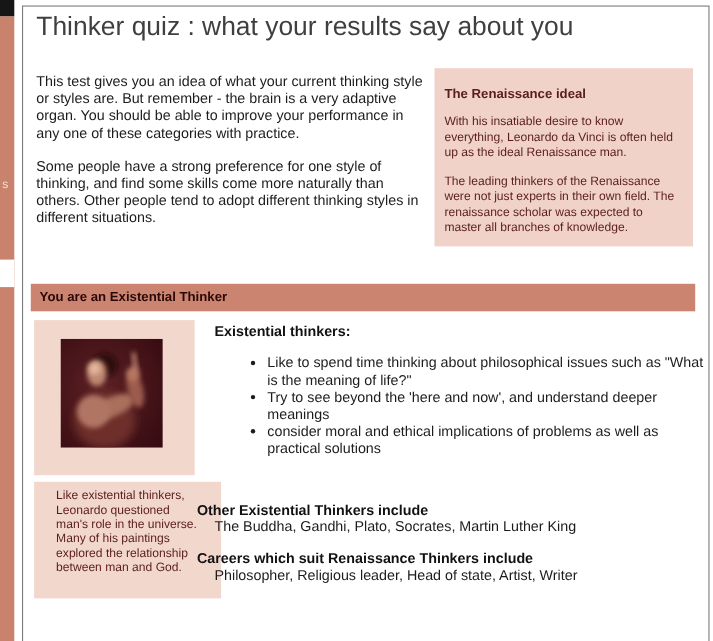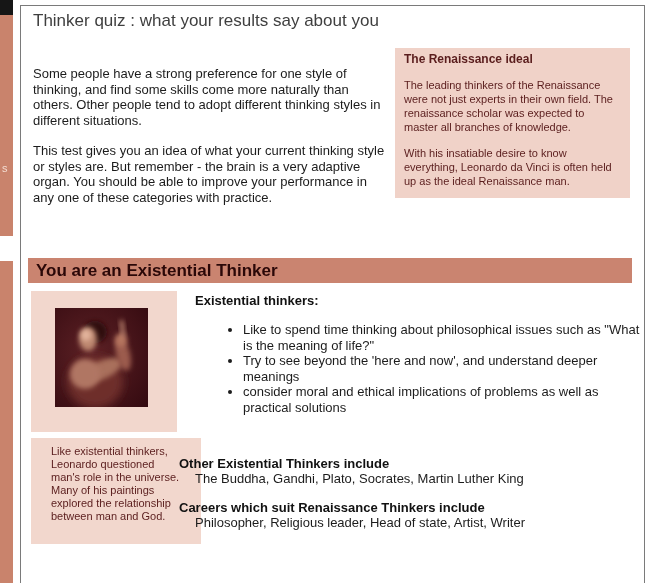--- a/index.html
+++ b/index.html
@@ -32,57 +32,57 @@
   }
   .content-box {
     position: absolute; left: 20px; top: 5px;
     width: 623px; height: 610px;
     border: 1px solid #7a7a7a;
     background: #ffffff;
   }
   .title {
     position: absolute; left: 33px; top: 11px;
     margin: 0;
-    font-size: 17px; font-weight: normal;
+    font-size: 24px; font-weight: normal;
     color: #3f3f3f;
     white-space: nowrap;
   }
   .intro {
     position: absolute; left: 33px; top: 66px;
     width: 356px;
     font-size: 13px; line-height: 15.5px;
     color: #1c1c1c;
   }
   .intro p { margin: 0 0 15px 0; }
   .ren-box {
-    position: absolute; left: 395px; top: 48px;
+    position: absolute; left: 395px; top: 62px;
     width: 217px;
     background: #f0d2c8;
-    padding: 4px 9px 10px 9px;
+    padding: 16px 9px 10px 9px;
     color: #5a1d1d;
   }
   .ren-box h2 {
     margin: 0 0 12px 0;
     font-size: 12px; font-weight: bold;
   }
   .ren-box p {
     margin: 0 0 12px 0;
     font-size: 11px; line-height: 14px;
   }
   .ren-box p:last-child { margin-bottom: 0; }
   .banner {
     position: absolute; left: 28px; top: 258px;
     width: 604px; height: 25px;
     background: #ca8470;
   }
   .banner span {
     display: block;
     padding-left: 8px;
     line-height: 25px;
-    font-size: 17px; font-weight: bold;
+    font-size: 12px; font-weight: bold;
     color: #2b0808;
     white-space: nowrap;
   }
   .img-cell {
     position: absolute; left: 31px; top: 291px;
     width: 146px; height: 141px;
     background: #f2d7cd;
   }
   .img-cell svg {
     position: absolute; left: 24px; top: 17px;
@@ -138,28 +138,28 @@
   <div class="strip">
     <span class="strip-s">s</span>
     <div class="strip-gap"></div>
   </div>
 
   <div class="content-box"></div>
 
   <h1 class="title">Thinker quiz : what your results say about you</h1>
 
   <div class="intro">
+    <p>This test gives you an idea of what your current thinking style or styles are. But remember - the brain is a very adaptive organ. You should be able to improve your performance in any one of these categories with practice.</p>
     <p>Some people have a strong preference for one style of thinking, and find some skills come more naturally than others. Other people tend to adopt different thinking styles in different situations.</p>
-    <p>This test gives you an idea of what your current thinking style or styles are. But remember - the brain is a very adaptive organ. You should be able to improve your performance in any one of these categories with practice.</p>
   </div>
 
   <div class="ren-box">
     <h2>The Renaissance ideal</h2>
+    <p>With his insatiable desire to know everything, Leonardo da Vinci is often held up as the ideal Renaissance man.</p>
     <p>The leading thinkers of the Renaissance were not just experts in their own field. The renaissance scholar was expected to master all branches of knowledge.</p>
-    <p>With his insatiable desire to know everything, Leonardo da Vinci is often held up as the ideal Renaissance man.</p>
   </div>
 
   <div class="banner">
     <span>You are an Existential Thinker</span>
   </div>
 
   <div class="img-cell">
     <svg width="93" height="99" viewBox="0 0 93 99" role="img">
       <defs>
         <radialGradient id="pbg" cx="40%" cy="45%" r="80%">

